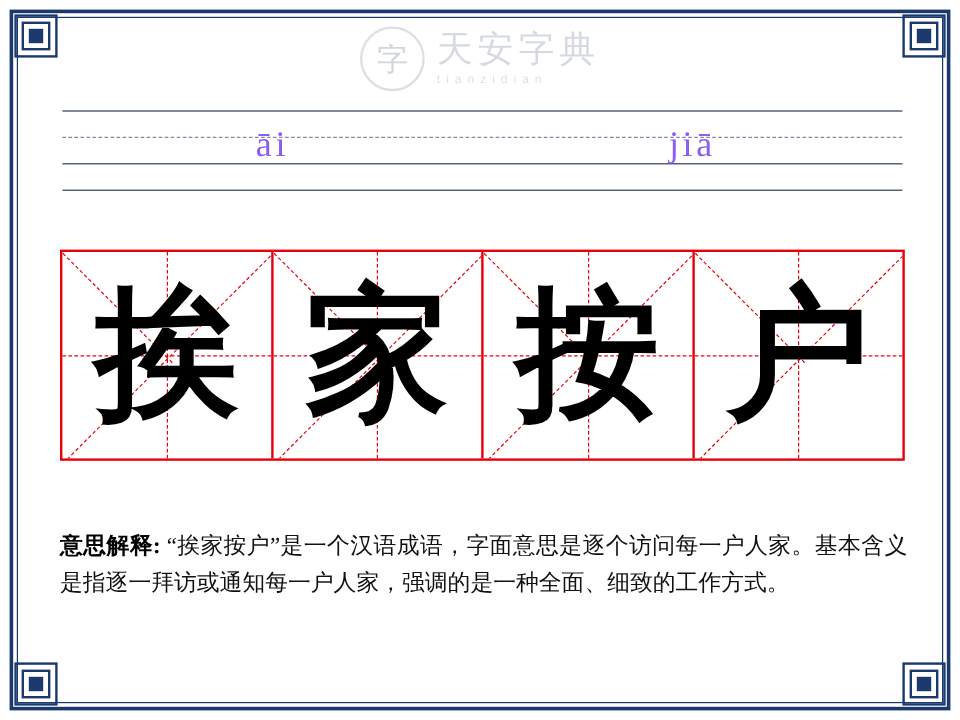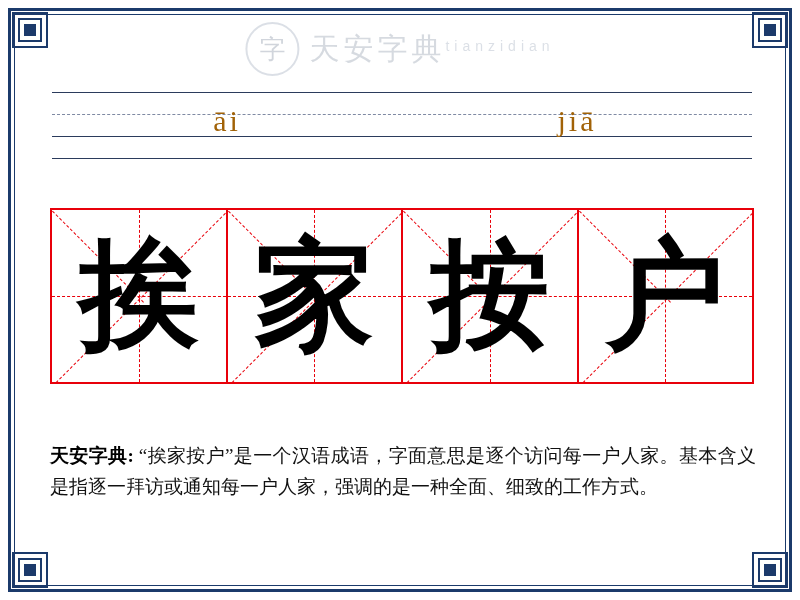--- a/index.html
+++ b/index.html
@@ -77,32 +77,32 @@
     display: flex;
     align-items: center;
     justify-content: center;
     color: #7d8a9c;
     font-size: 26px;
     font-family: "Liberation Serif", serif;
     margin-right: 10px;
   }
   .logo-text {
     display: flex;
-    flex-direction: row;
+    flex-direction: column;
     justify-content: flex-start;
     line-height: 1;
   }
   .logo-cn {
     font-size: 30px;
     color: #8c98a8;
     letter-spacing: 4px;
     font-family: "Liberation Sans", sans-serif;
   }
   .logo-en {
-    font-size: 14px;
+    font-size: 10px;
     color: #9aa6b8;
     letter-spacing: 5px;
     margin-top: 5px;
     font-family: "Liberation Sans", sans-serif;
   }
 
   
   .pinyin-area {
     position: absolute;
     left: 52px;
@@ -132,21 +132,21 @@
     height: 66px;
     display: flex;
   }
   .pinyin-cell {
     flex: 1 1 0;
     display: flex;
     align-items: center;
     justify-content: center;
     font-family: "Liberation Serif", serif;
     font-size: 30px;
-    color: #a16207;
+    color: #8b5cf6;
     letter-spacing: 3px;
     padding-bottom: 8px;
     box-sizing: border-box;
   }
 
   
   .char-grid {
     position: absolute;
     left: 50px;
     top: 208px;
@@ -289,17 +289,17 @@
     <div class="char-cell">
       <div class="hline"></div>
         <div class="vline"></div>
       <div class="diag diag-a"></div>
         <div class="diag diag-b"></div>
       <div class="char-glyph">户</div>
     </div>
   </div>
 
   <div class="explain">
-    <span class="explain-label">天安字典:</span>
+    <span class="explain-label">意思解释:</span>
     <span>“挨家按户”是一个汉语成语，字面意思是逐个访问每一户人家。基本含义是指逐一拜访或通知每一户人家，强调的是一种全面、细致的工作方式。</span>
   </div>
 
 </div>
 
 </body></html>

